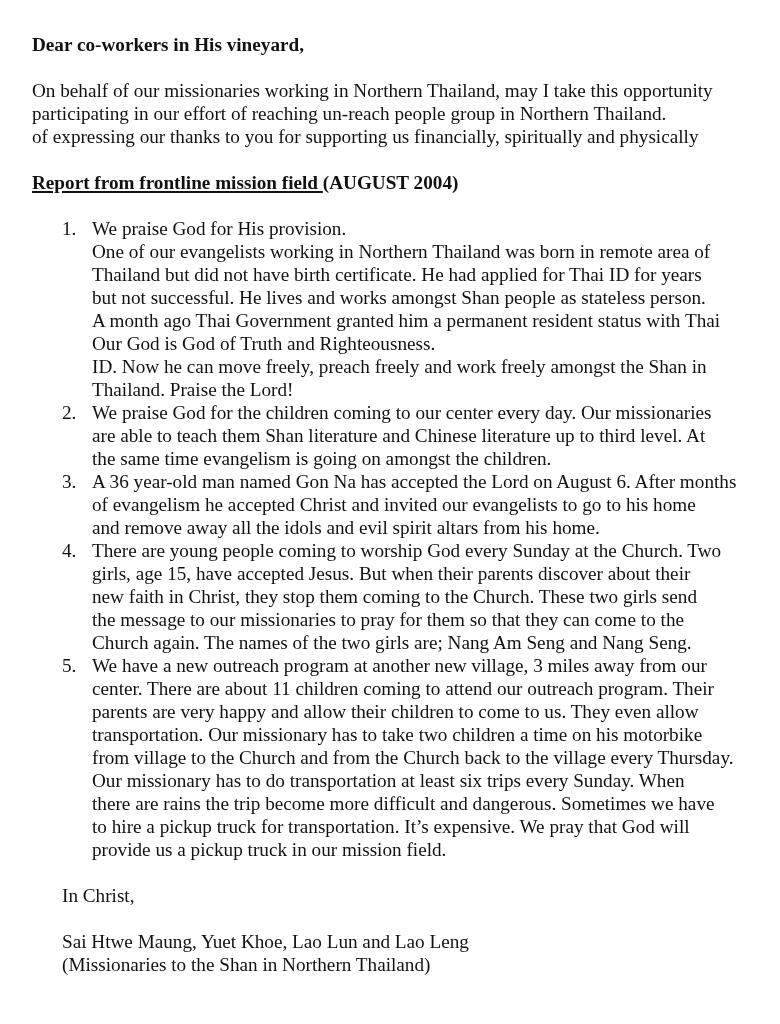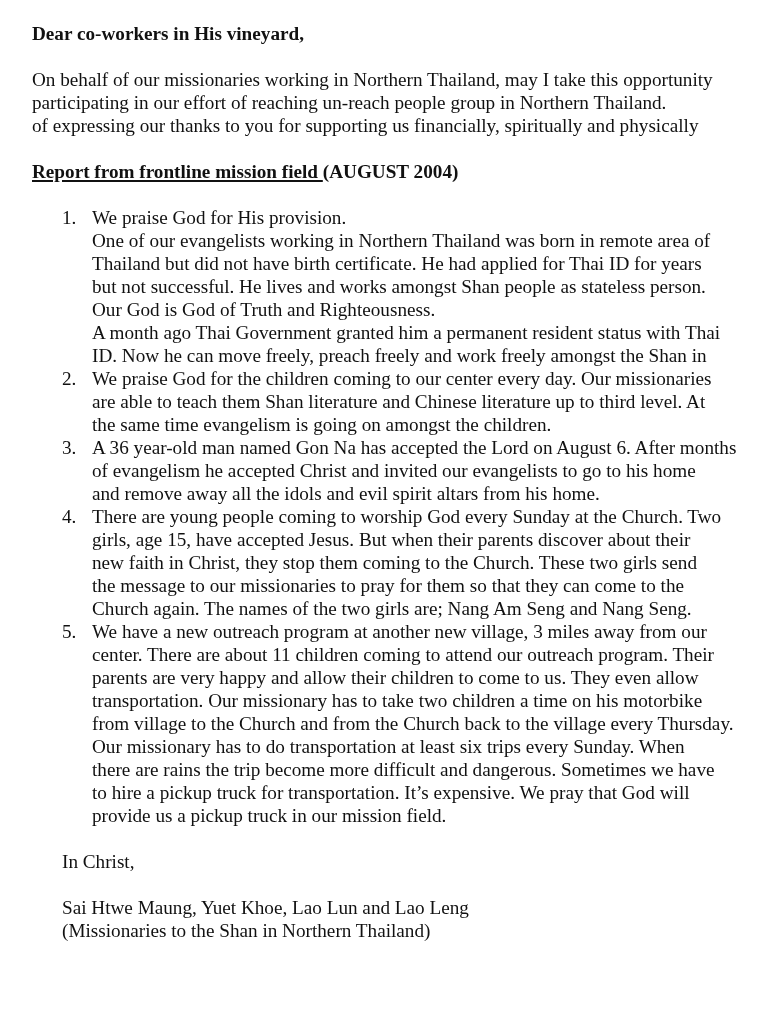--- a/index.html
+++ b/index.html
@@ -13,21 +13,21 @@
       overflow: hidden;
       position: relative;
       color: #111111;
       font-family: "Liberation Serif", serif;
       font-size: 19.2px;
       line-height: 23px;
     }
     .page {
       position: absolute;
       left: 32px;
-      top: 22px;
+      top: 33px;
       width: 740px;
     }
     .line {
       white-space: nowrap;
       height: 23px;
     }
     .bold { font-weight: bold; }
     .gap { height: 23px; }
     .heading-underlined {
       text-decoration: underline;
@@ -65,23 +65,24 @@
   <div class="gap"></div>
 
   <div class="list">
 
     <div class="list-item">
       <span class="list-num">1.</span>
       <div class="line">We praise God for His provision.</div>
       <div class="line">One of our evangelists working in Northern Thailand was born in remote area of</div>
       <div class="line">Thailand but did not have birth certificate. He had applied for Thai ID for years</div>
       <div class="line">but not successful. He lives and works amongst Shan people as stateless person.</div>
+      <div class="line">A month ago Thai Government granted him a permanent resident status with Thai</div>
       <div class="line">Our God is God of Truth and Righteousness.</div>
-      <div class="line">A month ago Thai Government granted him a permanent resident status with Thai</div>
       <div class="line">ID. Now he can move freely, preach freely and work freely amongst the Shan in</div>
+      <div class="line">Thailand. Praise the Lord!</div>
     </div>
 
     <div class="list-item">
       <span class="list-num">2.</span>
       <div class="line">We praise God for the children coming to our center every day. Our missionaries</div>
       <div class="line">are able to teach them Shan literature and Chinese literature up to third level. At</div>
       <div class="line">the same time evangelism is going on amongst the children.</div>
     </div>
 
     <div class="list-item">

